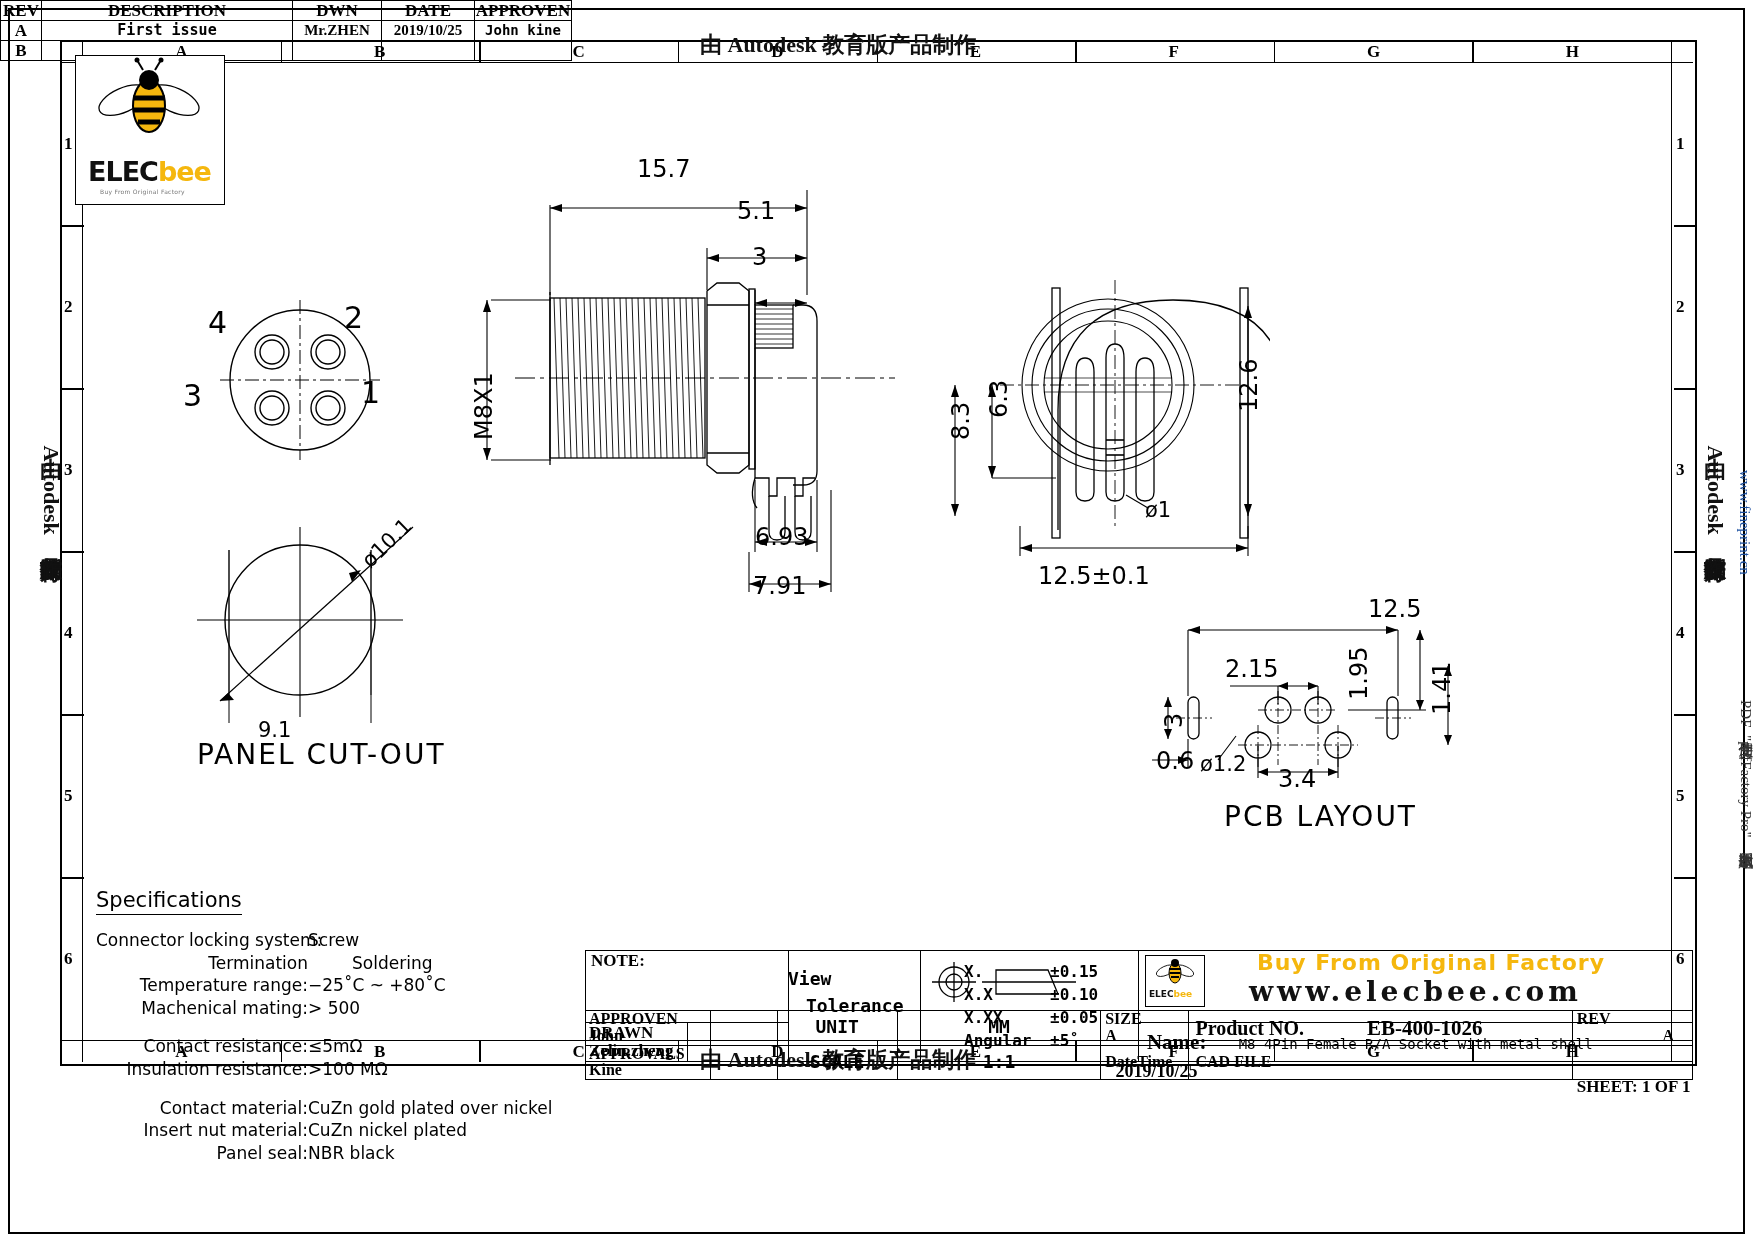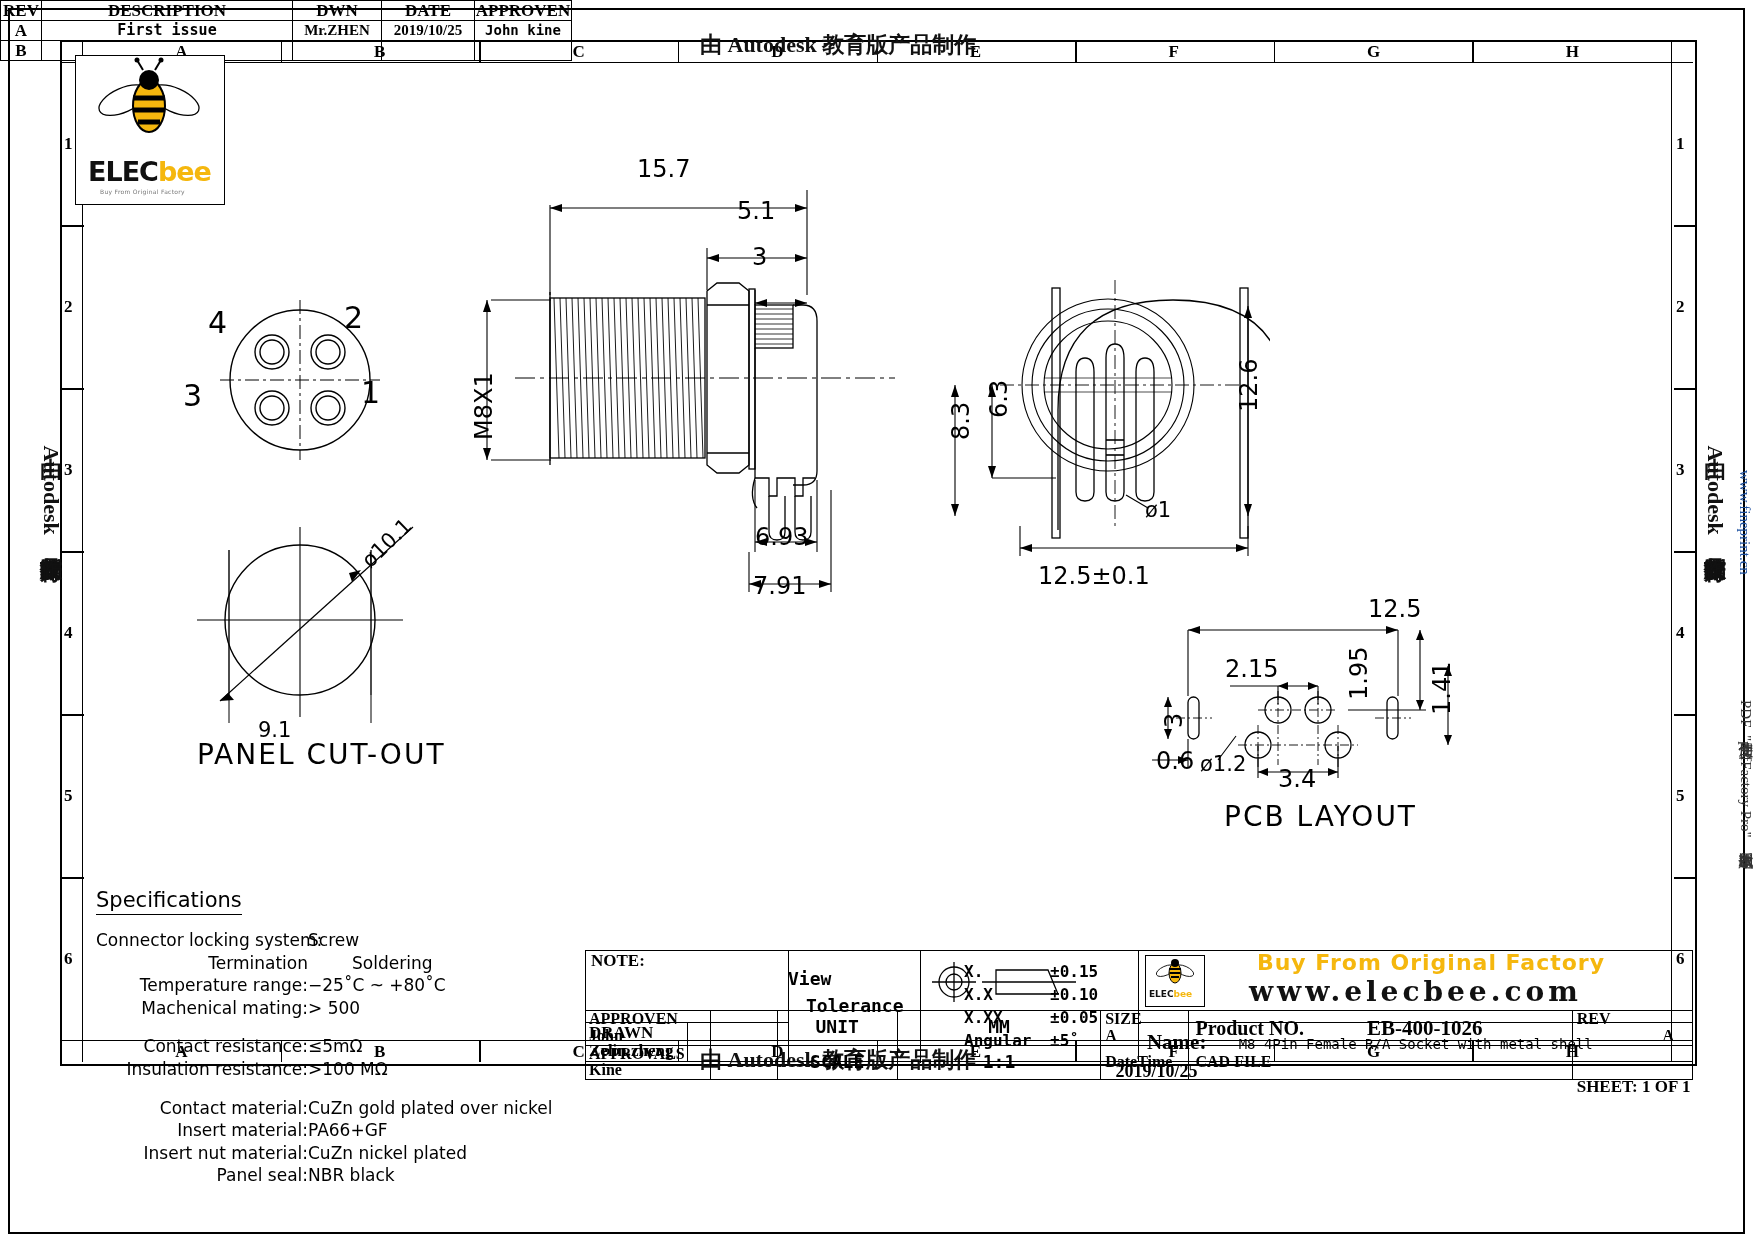--- a/index.html
+++ b/index.html
@@ -446,24 +446,20 @@
       <div style="display: flex; line-height: 1.33;">
         <div class="spec-label" style="width: 212px;">Insulation resistance:</div>
         <div class="spec-val">&gt;100 MΩ</div>
       </div>
       <div style="height: 16px;"></div>
       <div style="display: flex; line-height: 1.33;">
         <div class="spec-label" style="width: 212px;">Contact material:</div>
         <div class="spec-val">CuZn gold plated over nickel</div>
       </div>
       <div style="display: flex; line-height: 1.33;">
-        <div class="spec-label" style="width: 212px;">Insert material:</div>
-        <div class="spec-val">PA66+GF</div>
-      </div>
-      <div style="display: flex; line-height: 1.33;">
         <div class="spec-label" style="width: 212px;">Insert nut material:</div>
         <div class="spec-val">CuZn nickel plated</div>
       </div>
       <div style="display: flex; line-height: 1.33;">
         <div class="spec-label" style="width: 212px;">Panel seal:</div>
         <div class="spec-val">NBR black</div>
       </div>
     </div>
 </div>
 

